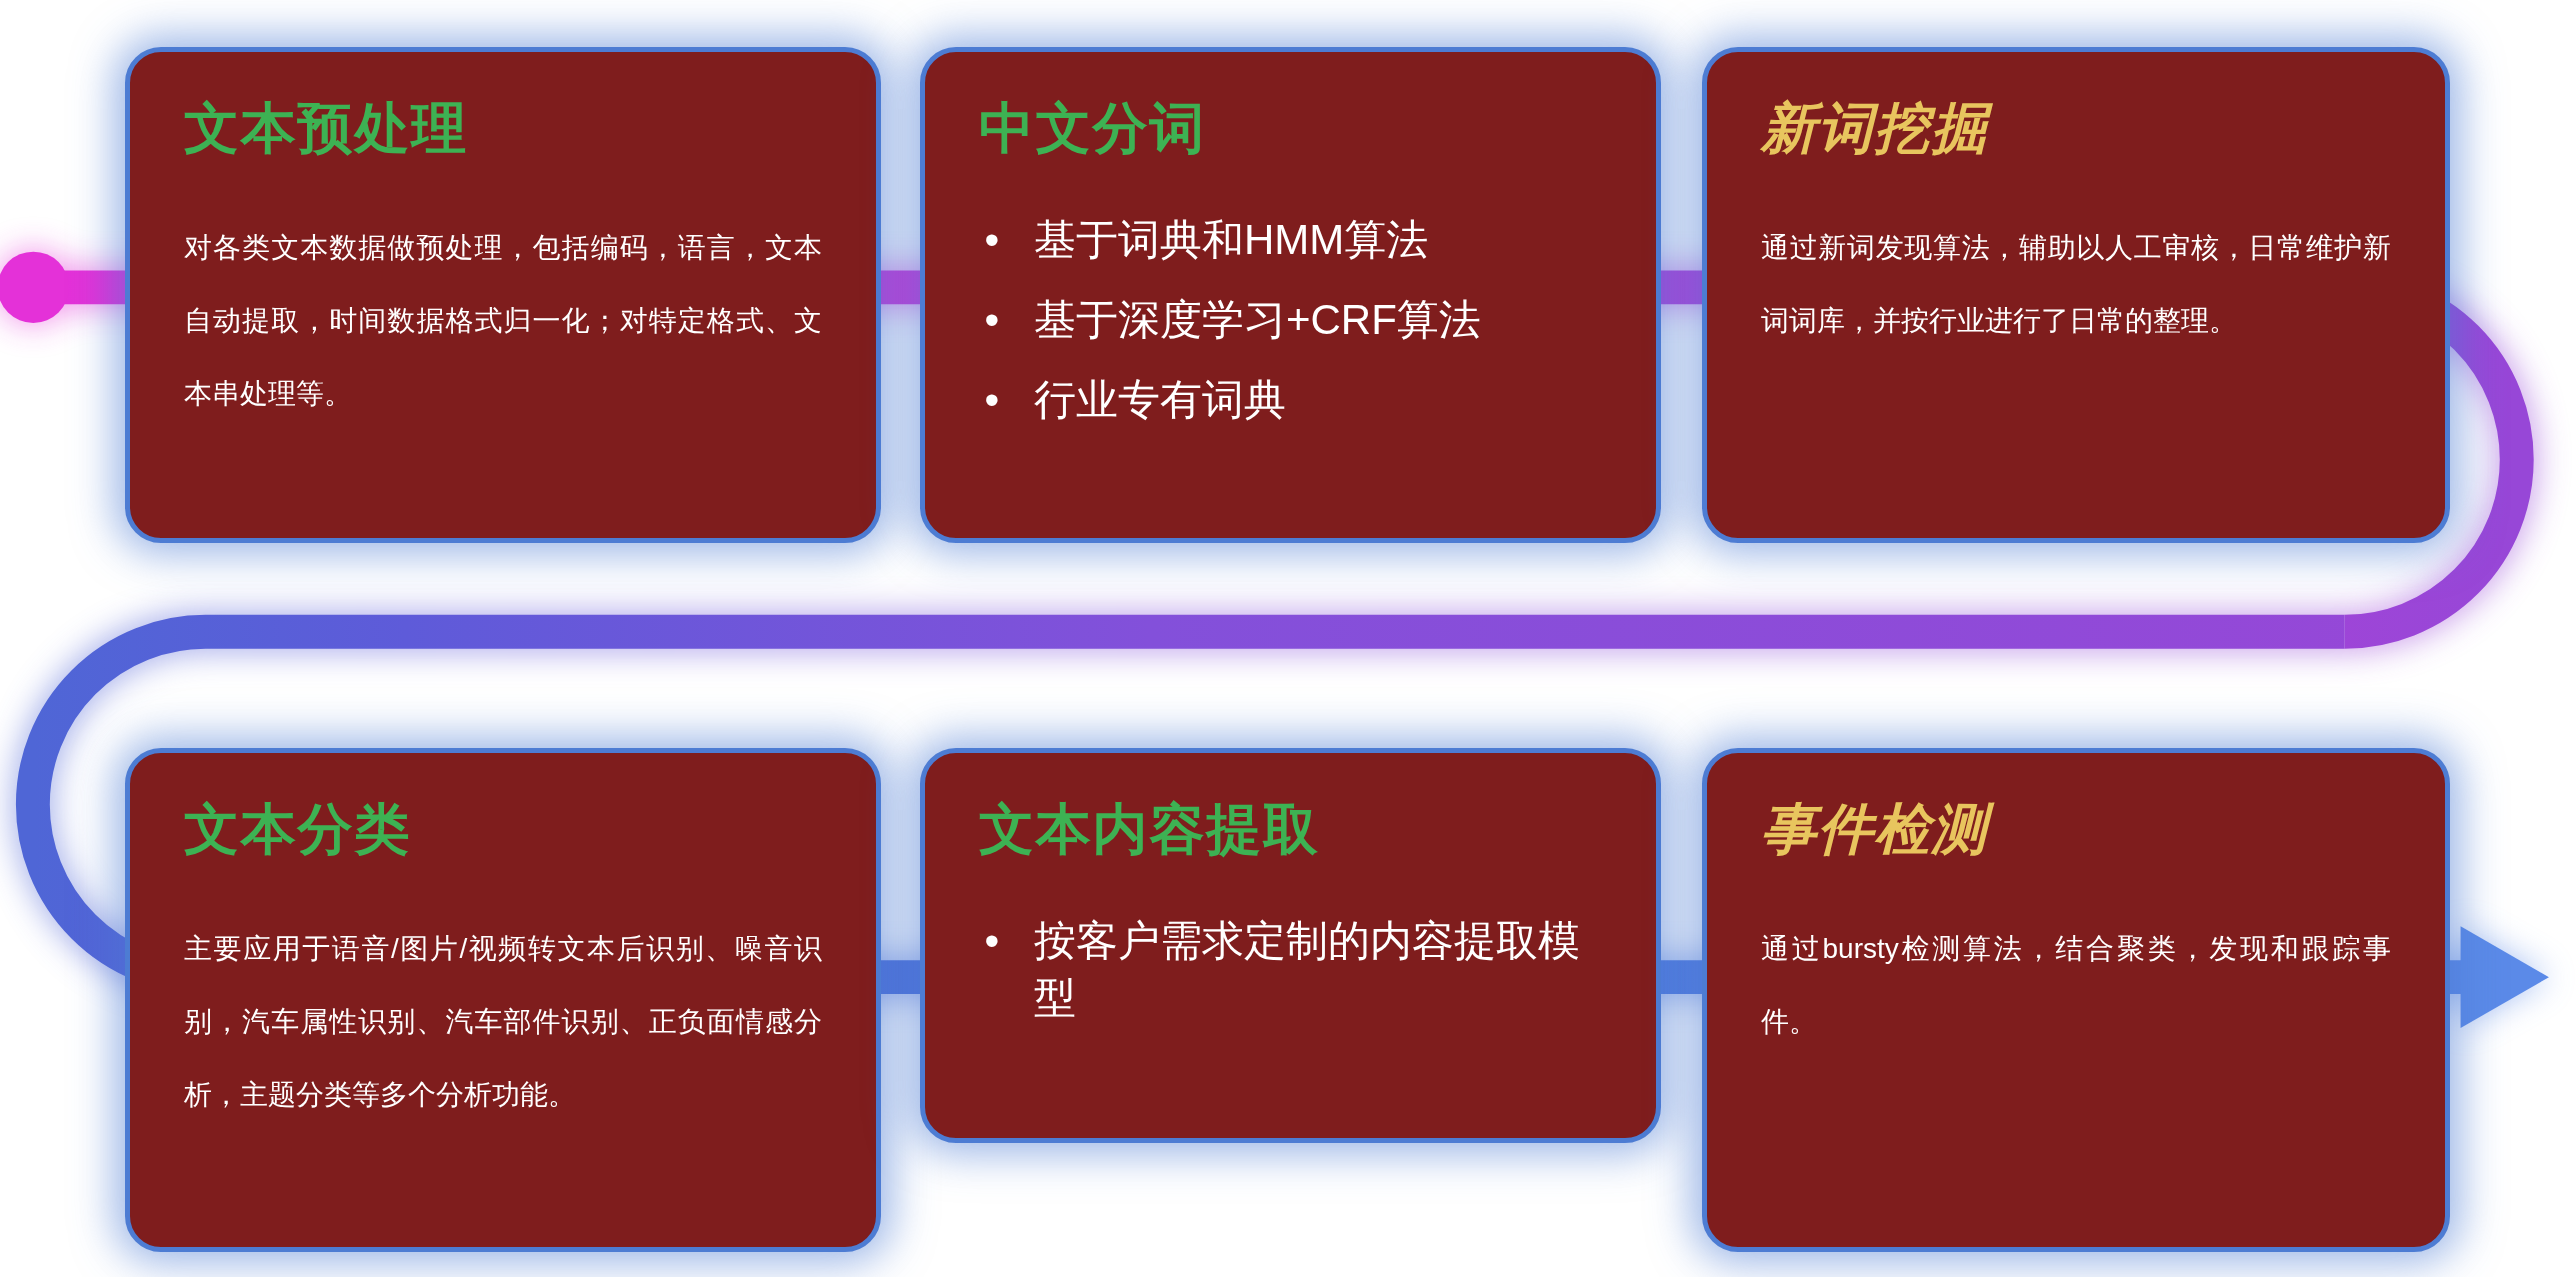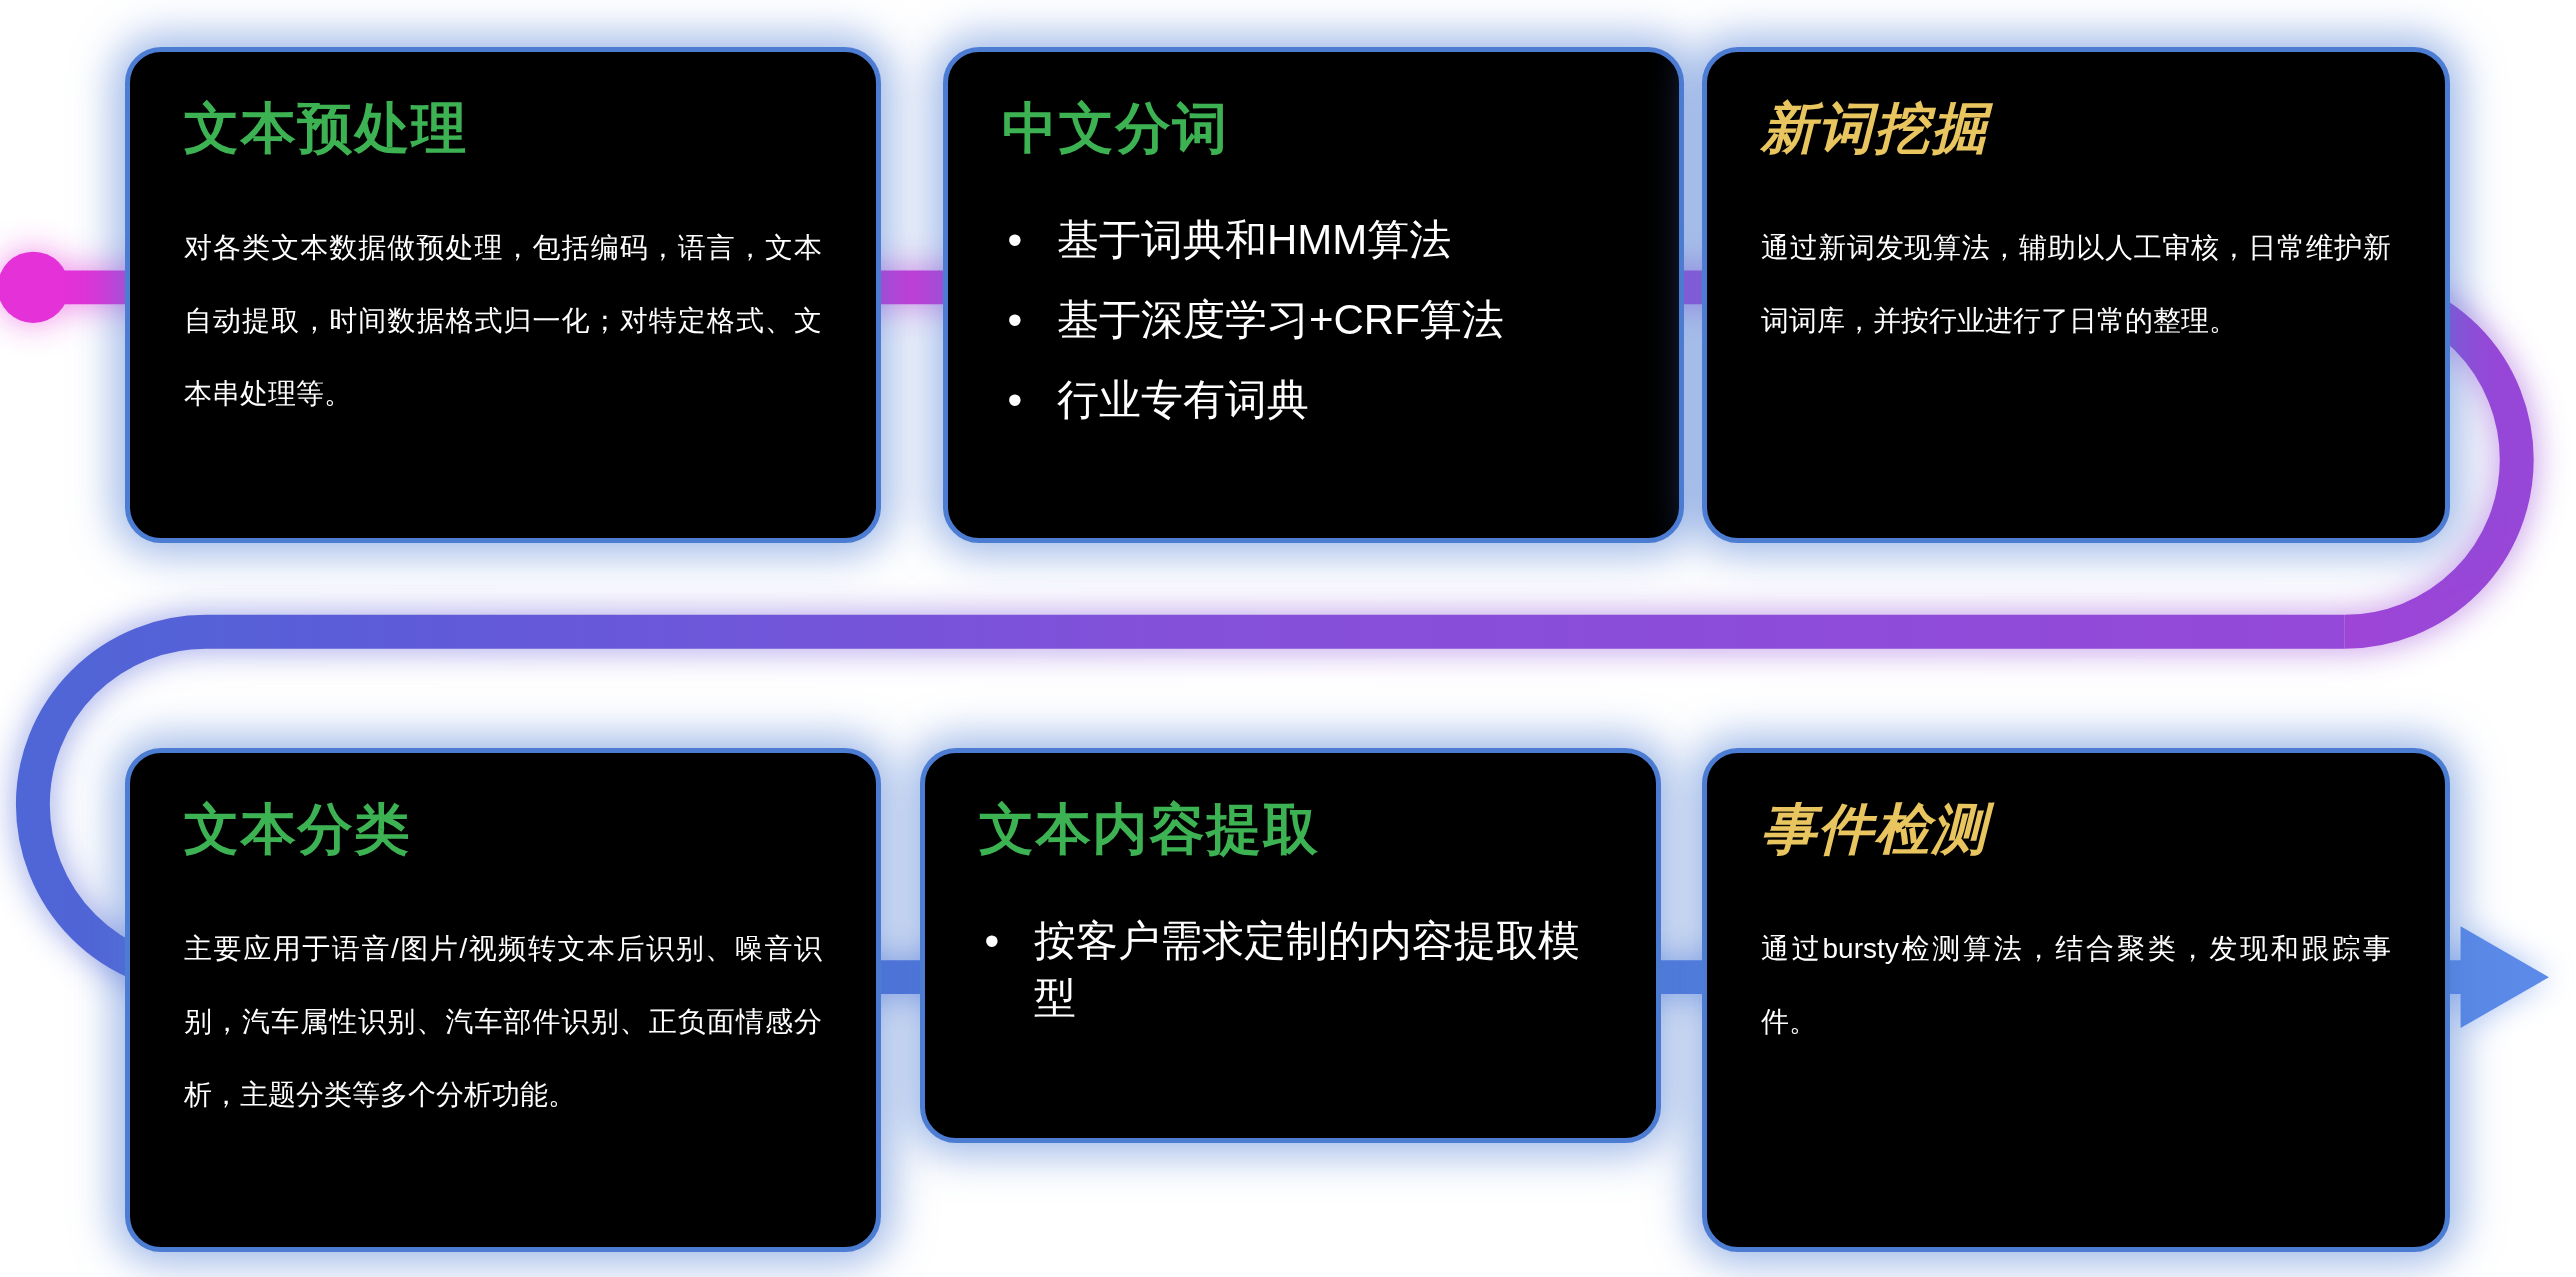--- a/index.html
+++ b/index.html
@@ -19,29 +19,29 @@
     position: absolute;
     left: 0;
     top: 0;
     width: 2576px;
     height: 1277px;
     display: block;
   }
   .card {
     position: absolute;
     box-sizing: border-box;
-    background: #000000;
+    background: #7f1d1d;
     border: 5.4px solid #4d7cd3;
     border-radius: 36px;
     padding: 43px 54px;
     color: #ffffff;
     box-shadow: 0 0 41px 10.7px rgba(77, 124, 211, 0.55);
   }
   .c1 { left: 125px;  top: 47px;  width: 756px; height: 496px; }
-  .c2 { left: 920px; top: 47px;  width: 741px; height: 496px; margin-left: 23px; }
+  .c2 { left: 920px; top: 47px;  width: 741px; height: 496px; }
   .c3 { left: 1702px; top: 47px;  width: 748px; height: 496px; }
   .c4 { left: 125px;  top: 748px; width: 756px; height: 504px; }
   .c5 { left: 920px; top: 748px; width: 741px; height: 395px; }
   .c6 { left: 1702px; top: 748px; width: 748px; height: 504px; }
 
   .card-title {
     margin: 0 0 50px 0;
     font-size: 55px;
     line-height: 1.2;
     font-weight: 700;

